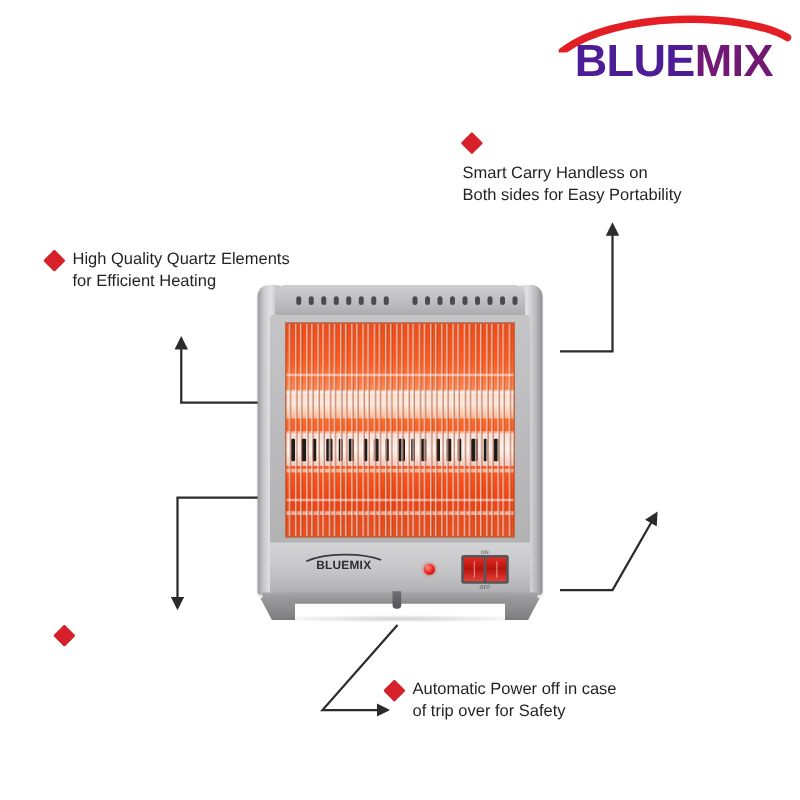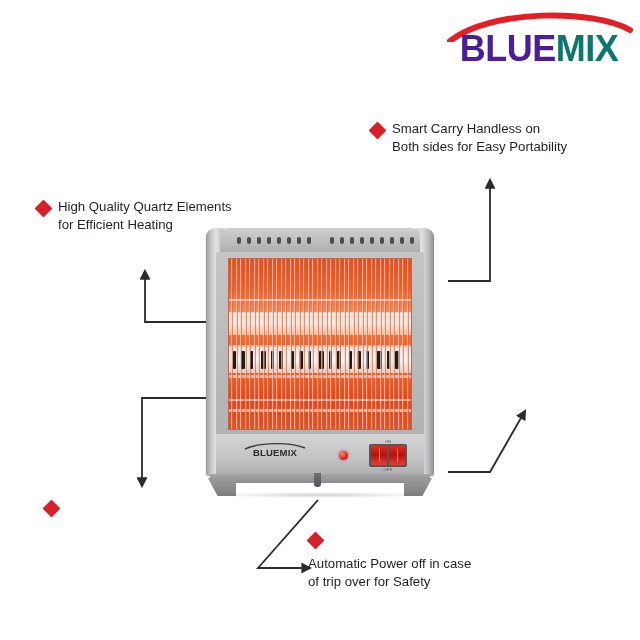--- a/index.html
+++ b/index.html
@@ -39,21 +39,21 @@
     top: 22px;
     width: 190px;
     text-align: center;
     font-size: 36px;
     font-weight: bold;
     letter-spacing: -0.5px;
     line-height: 38px;
     white-space: nowrap;
   }
   .brand-blue { color: #4c1d95; }
-  .brand-mix  { color: #0f766e; }
+  .brand-mix  { color: #701a75; }
 
   
   .callout {
     position: absolute;
     display: flex;
     align-items: flex-start;
     gap: 7px;
   }
   .callout-text {
     font-size: 13.2px;
@@ -74,25 +74,25 @@
     height: 7px;
     background: #d6202a;
     transform: rotate(45deg);
     border-radius: 1px;
   }
   .bullet-diamonds i.d1 { left: 4px;  top: 0px; }
   .bullet-diamonds i.d2 { left: 0px;  top: 4px; }
   .bullet-diamonds i.d3 { left: 8px;  top: 4px; }
   .bullet-diamonds i.d4 { left: 4px;  top: 8px; }
 
-  #callout-handles  { left: 370px; top: 120px; }
+  #callout-handles  { left: 370px; top: 104px; flex-direction: column; }
   #callout-quartz   { left: 36px;  top: 198px; }
   #callout-heat     { left: 462px; top: 356px; }
   #callout-grill    { left: 44px;  top: 498px; }
-  #callout-autooff  { left: 308px; top: 530px; flex-direction: column; }
+  #callout-autooff  { left: 308px; top: 542px; }
 
   
   #connectors {
     position: absolute;
     left: 0; top: 0;
     width: 640px; height: 640px;
     pointer-events: none;
   }
 
   

